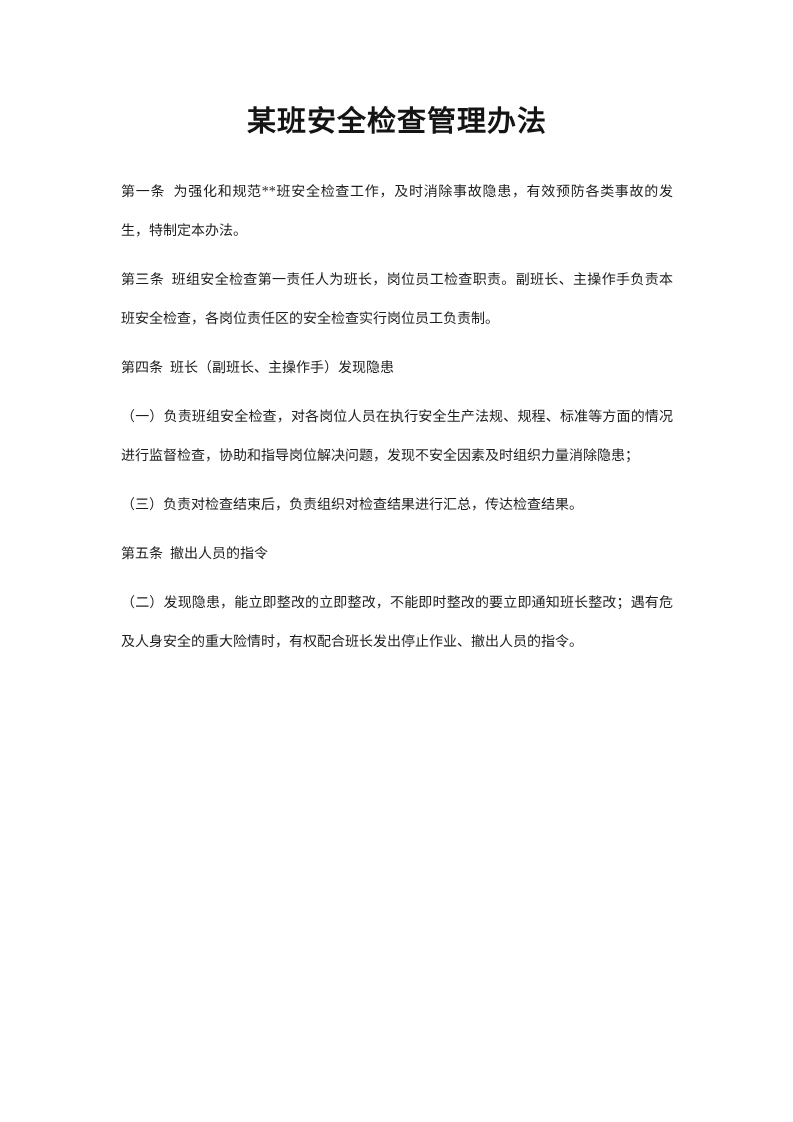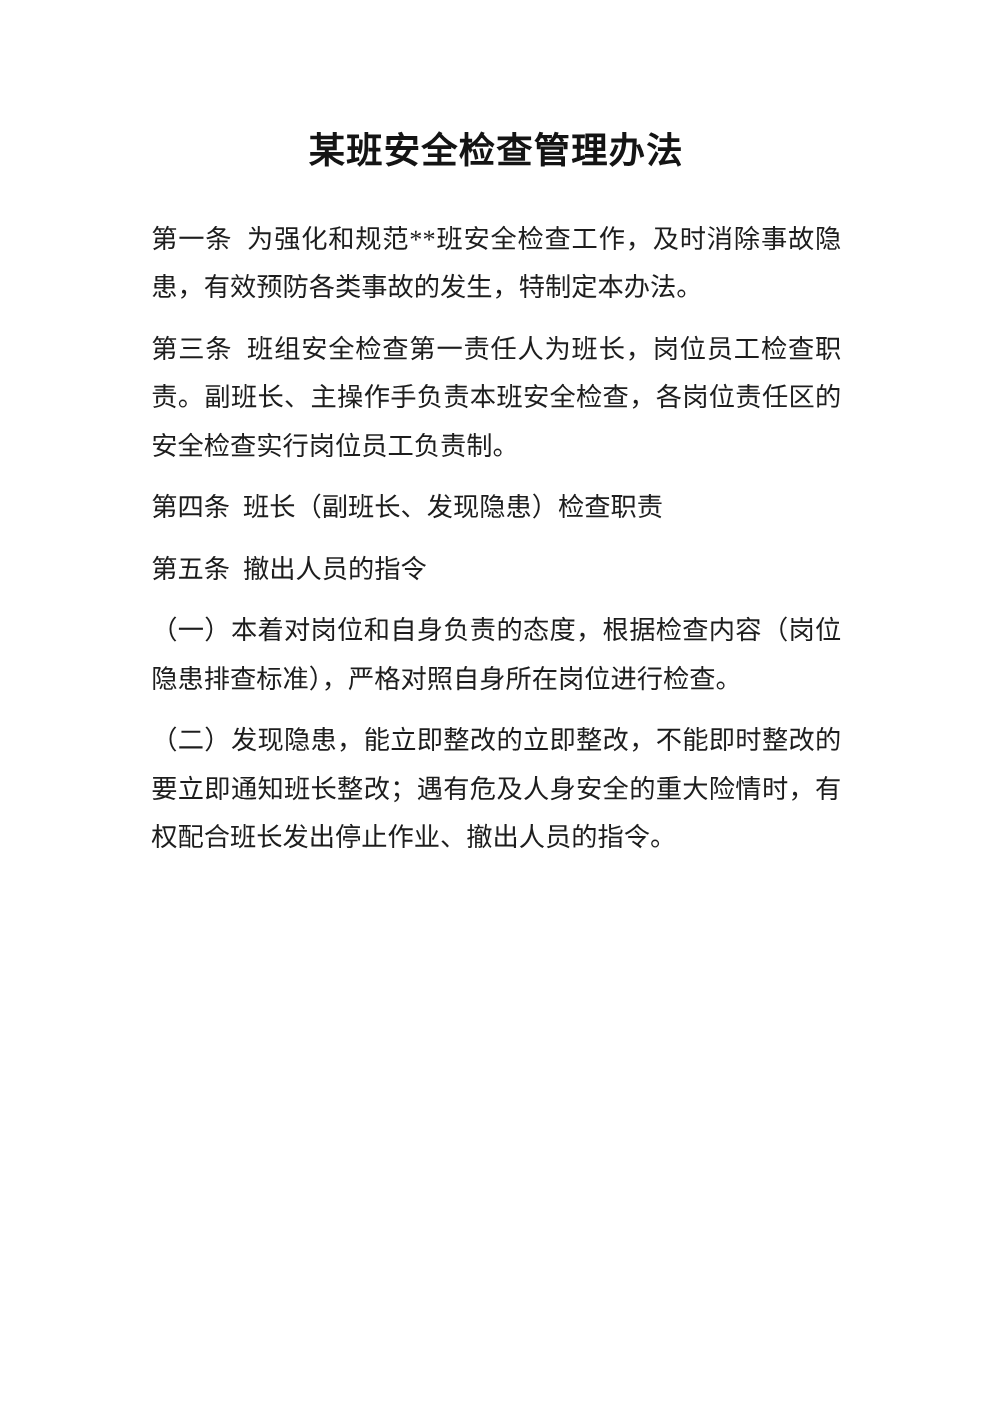--- a/index.html
+++ b/index.html
@@ -22,34 +22,35 @@
   .doc-title {
     font-size: 29px;
     font-weight: 700;
     line-height: 42px;
     letter-spacing: 1px;
     text-align: center;
     margin: 0 0 30px 0;
     color: #141414;
   }
   .doc-para {
-    font-size: 21px;
+    font-size: 14px;
     line-height: 39px;
     margin: 0 0 10px 0;
     text-align: justify;
     white-space: pre-wrap;
     word-break: break-word;
     color: #1d1d1d;
   }
 </style>
 </head>
 <body>
 
 <div class="page">
   <h1 class="doc-title">某班安全检查管理办法</h1>
 
   <p class="doc-para">第一条  为强化和规范**班安全检查工作，及时消除事故隐患，有效预防各类事故的发生，特制定本办法。</p>
   <p class="doc-para">第三条  班组安全检查第一责任人为班长，岗位员工检查职责。副班长、主操作手负责本班安全检查，各岗位责任区的安全检查实行岗位员工负责制。</p>
-  <p class="doc-para">第四条  班长（副班长、发现隐患）检查职责</p>
+  <p class="doc-para">第四条  班长（副班长、主操作手）发现隐患</p>
+  <p class="doc-para">（一）负责班组安全检查，对各岗位人员在执行安全生产法规、规程、标准等方面的情况进行监督检查，协助和指导岗位解决问题，发现不安全因素及时组织力量消除隐患；</p>
+  <p class="doc-para">（三）负责对检查结束后，负责组织对检查结果进行汇总，传达检查结果。</p>
   <p class="doc-para">第五条  撤出人员的指令</p>
-  <p class="doc-para">（一）本着对岗位和自身负责的态度，根据检查内容（岗位隐患排查标准），严格对照自身所在岗位进行检查。</p>
   <p class="doc-para">（二）发现隐患，能立即整改的立即整改，不能即时整改的要立即通知班长整改；遇有危及人身安全的重大险情时，有权配合班长发出停止作业、撤出人员的指令。</p>
 </div>
 
 </body></html>

